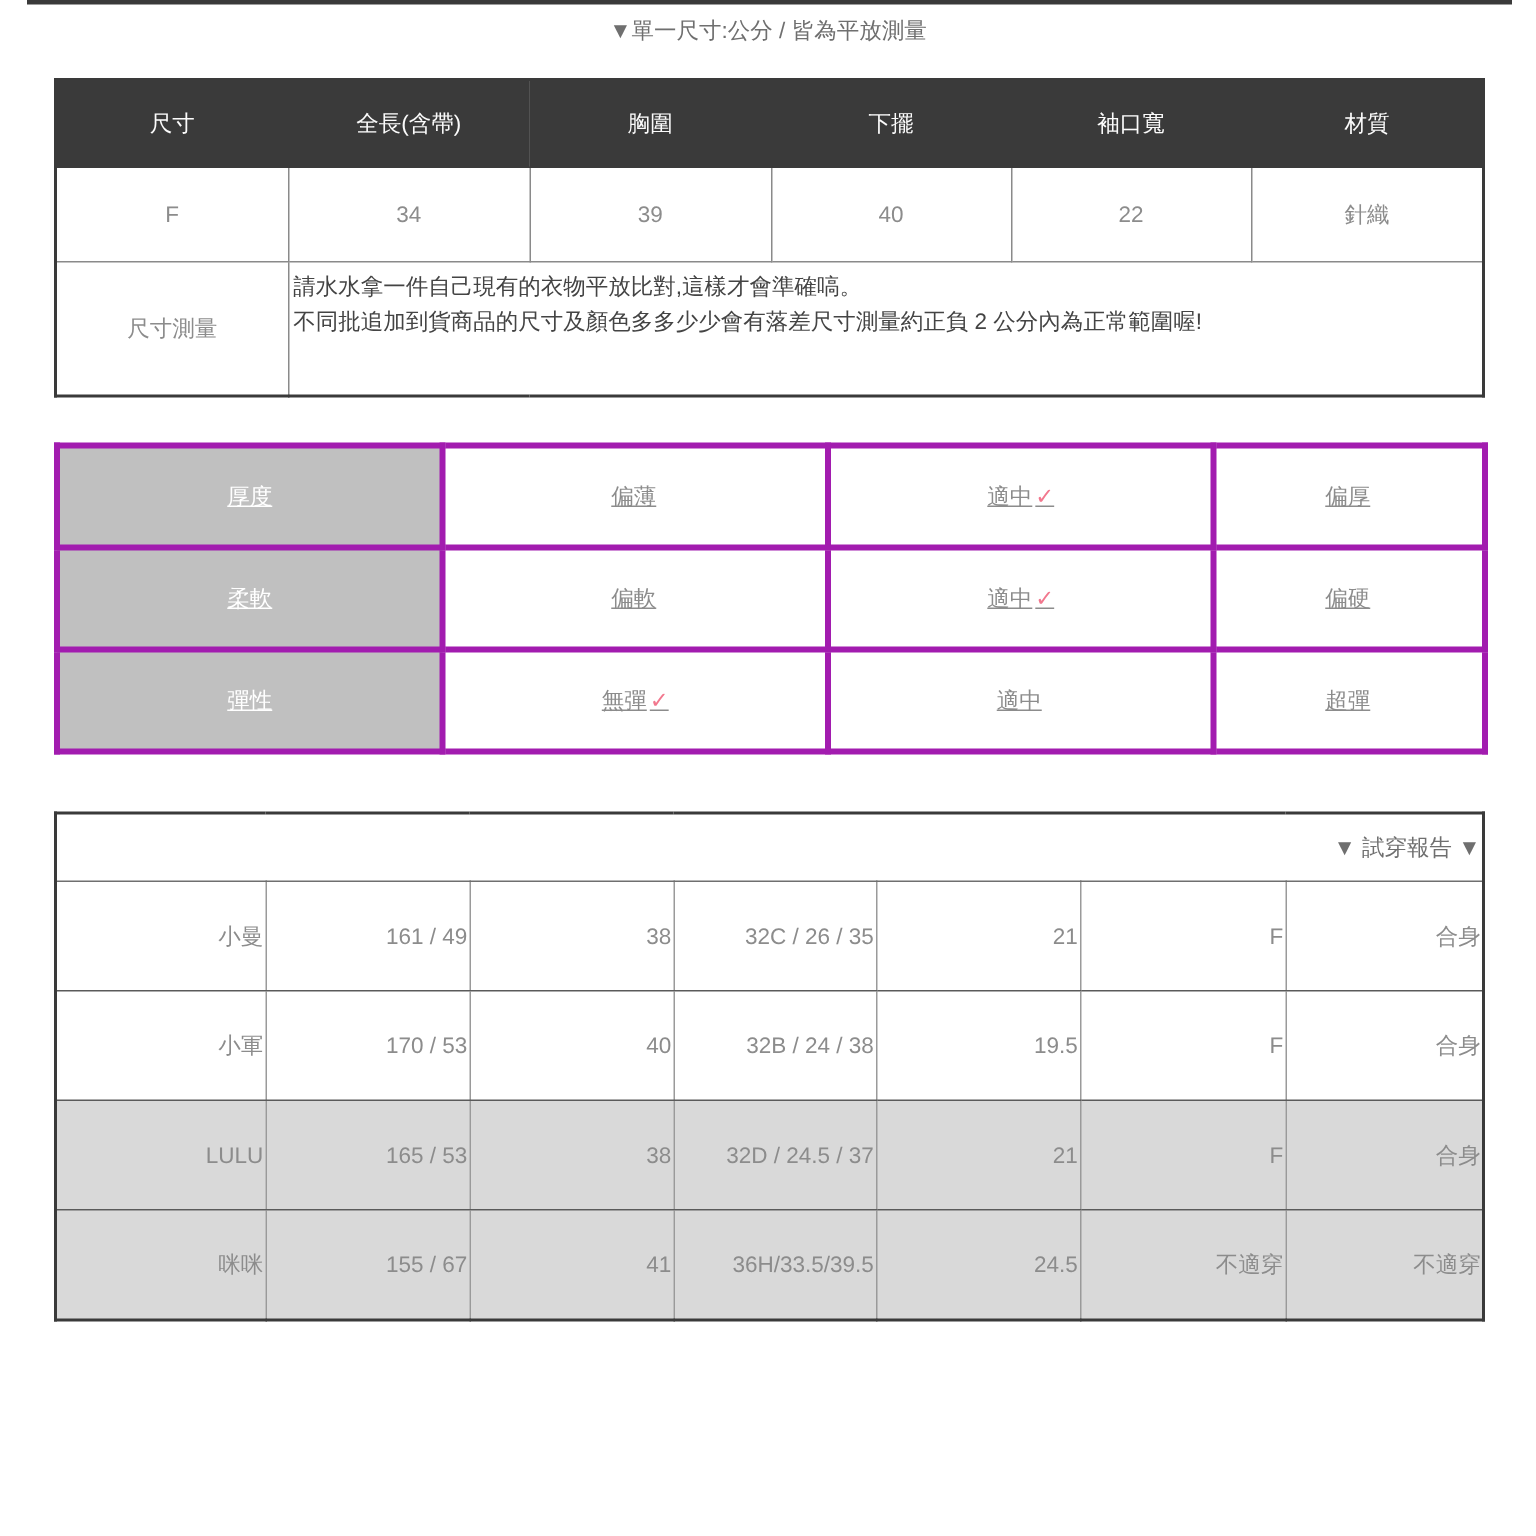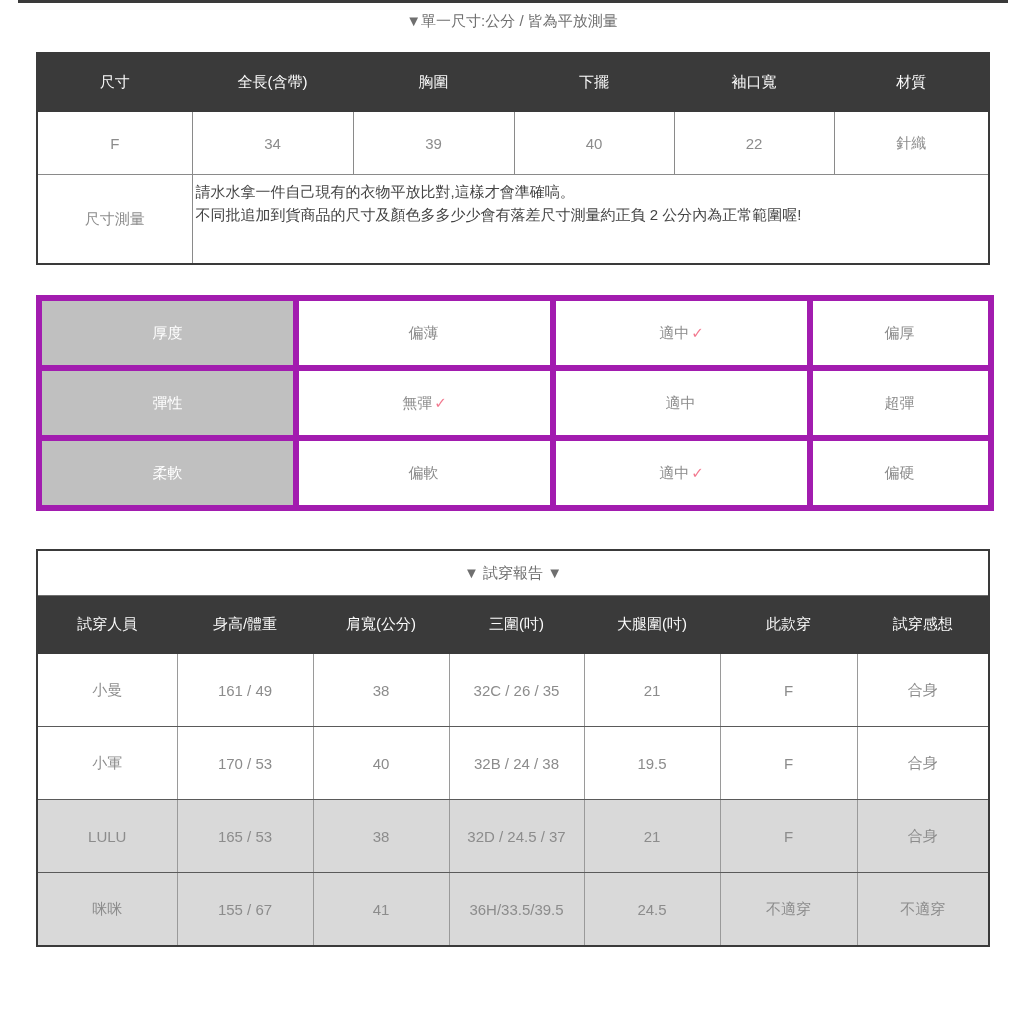--- a/index.html
+++ b/index.html
@@ -37,38 +37,38 @@
     text-align: left; vertical-align: top; padding: 5px 4px 16px 3px;
     color: #444444; line-height: 23px; font-size: 15px;
   }
 
   
   .gap1 { height: 14px; }
   .gap2 { height: 22px; }
 
   
   .t2 { border: 1px solid #6f6f6f; border-top-width: 2px; border-bottom-width: 2px; }
-  .t2 td { border: 6px solid #a21caf; height: 62px; color: var(--cell-text, #8c8c8c); }
+  .t2 td { border: 4px solid #a21caf; height: 62px; color: var(--cell-text, #8c8c8c); text-decoration: underline; }
   .t2 .flabel { background: var(--label-bg, #c0c0c0); color: #ffffff; }
   .t2 .check { color: var(--check-color, #f2788e); margin-left: 2px; font-size: 15px; }
 
   
   .t3 { border: 2px solid var(--border-dark, #3a3a3a); }
   .t3 .title-cell {
     height: 42px; background: #ffffff; color: var(--title-text, #6f6f6f);
     border: 1px solid #6f6f6f;
   }
   .t3 th {
     background: var(--header-bg, #3a3a3a); color: var(--header-text, #fbfbfb);
     height: 55px; border: 1px solid var(--header-bg, #3a3a3a);
   }
   .t3 td {
     height: 70px; color: var(--cell-text, #8c8c8c);
     border-left: 1px solid #9a9a9a; border-right: 1px solid #9a9a9a;
-    border-top: 1px solid #5a5a5a; border-bottom: 1px solid #5a5a5a;
+    border-top: 1px solid #5a5a5a; border-bottom: 1px solid #5a5a5a; text-align: right;
   }
   .t3 tr.alt td { background: var(--alt-row-bg, #d9d9d9); }
 </style>
 </head>
 <body>
 
 <div class="page">
   <div class="top-divider"></div>
 
   <div class="content">
@@ -121,30 +121,30 @@
           <col style="width:181px">
       </colgroup>
       <tbody>
           <tr>
         <td class="flabel">厚度</td>
         <td><span>偏薄</span><span class="check"></span></td>
         <td><span>適中</span><span class="check">✓</span></td>
         <td><span>偏厚</span><span class="check"></span></td>
       </tr>
       <tr>
+        <td class="flabel">柔軟</td>
+        <td><span>偏軟</span><span class="check"></span></td>
+        <td><span>適中</span><span class="check">✓</span></td>
+        <td><span>偏硬</span><span class="check"></span></td>
+      </tr>
+      <tr>
         <td class="flabel">彈性</td>
         <td><span>無彈</span><span class="check">✓</span></td>
         <td><span>適中</span><span class="check"></span></td>
         <td><span>超彈</span><span class="check"></span></td>
-      </tr>
-      <tr>
-        <td class="flabel">柔軟</td>
-        <td><span>偏軟</span><span class="check"></span></td>
-        <td><span>適中</span><span class="check">✓</span></td>
-        <td><span>偏硬</span><span class="check"></span></td>
       </tr>
     </tbody>
       </table>
 
     <div class="gap2"></div>
 
     <table class="t3">
       <colgroup>
         <col style="width:140px">
           <col style="width:136px">
@@ -152,29 +152,20 @@
           <col style="width:135px">
         <col style="width:136px">
           <col style="width:137px">
           <col style="width:132px">
       </colgroup>
       <tbody>
           <tr>
         <td class="title-cell" colspan="7">▼ 試穿報告 ▼</td>
       </tr>
       <tr>
-        <th>試穿人員</th>
-        <th>身高/體重</th>
-        <th>肩寬(公分)</th>
-        <th>三圍(吋)</th>
-        <th>大腿圍(吋)</th>
-        <th>此款穿</th>
-        <th>試穿感想</th>
-      </tr>
-      <tr>
         <td>小曼</td>
         <td>161 / 49</td>
         <td>38</td>
         <td>32C / 26 / 35</td>
         <td>21</td>
         <td>F</td>
         <td>合身</td>
       </tr>
       <tr>
         <td>小軍</td>

